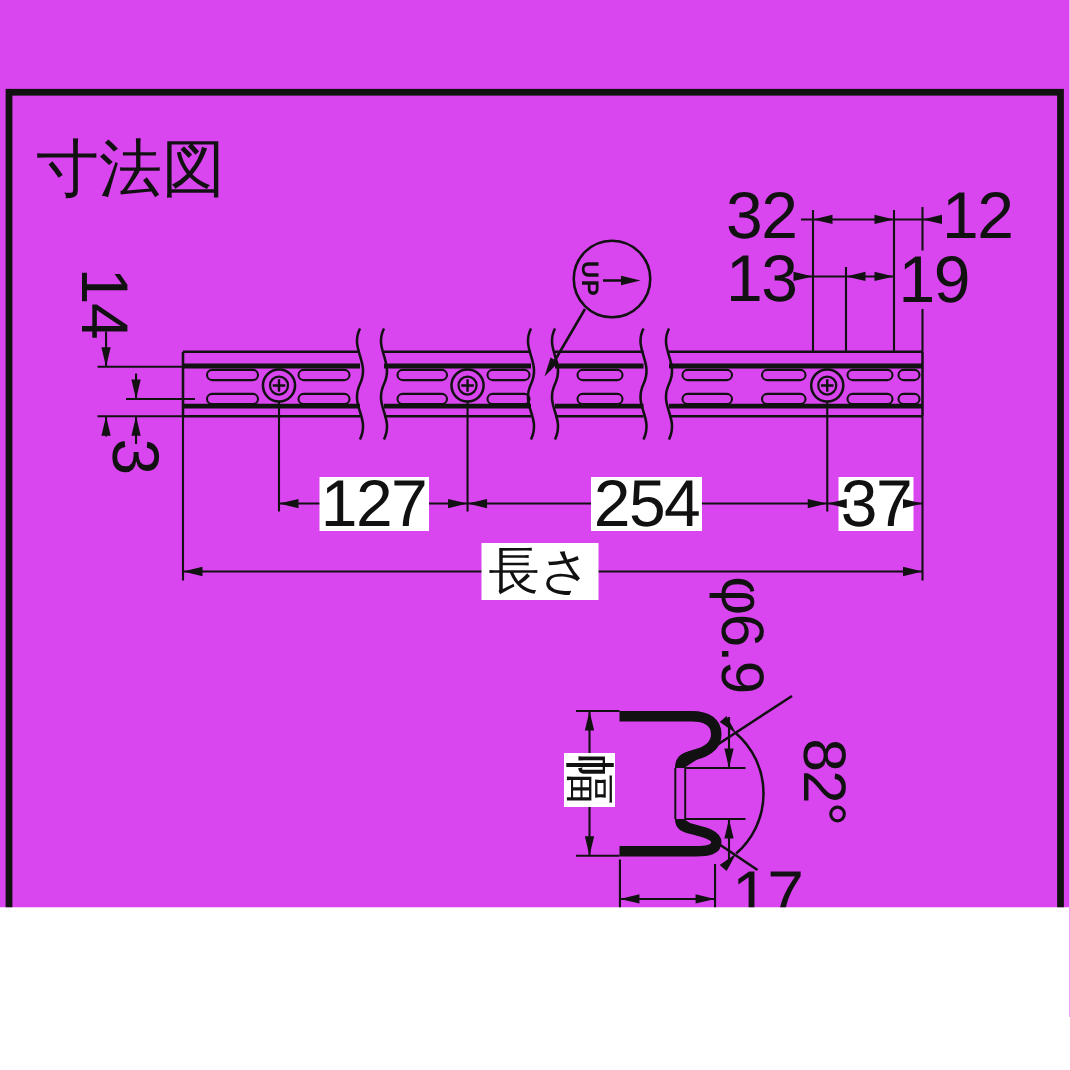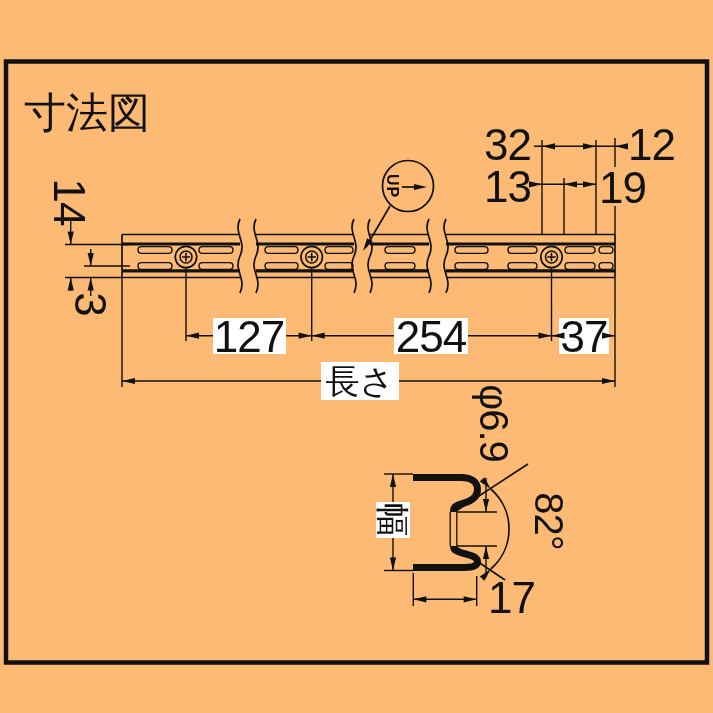--- a/index.html
+++ b/index.html
@@ -1,16 +1,16 @@
 <!DOCTYPE html>
 <html><head>
 <meta charset="utf-8">
 <style>
   html,body{margin:0;padding:0;background:#fff;}
-  .stage{position:relative;width:713px;height:713px;background:#fdba74;overflow:hidden;}
+  .stage{position:relative;width:713px;height:605px;background:#d946ef;overflow:hidden;}
   svg{position:absolute;left:0;top:0;}
   .ln{stroke:#111;fill:none;}
   .ah{fill:#111;stroke:none;}
   text{fill:#111;font-family:"Liberation Sans","DejaVu Sans",sans-serif;}
   .dimnum{font-size:44px;letter-spacing:-1px;}
   .dimnum-s{font-size:40px;letter-spacing:-1px;}
   .cjk{font-size:34px;}
   .title{font-size:42px;}
   .upt{font-size:16px;font-weight:bold;letter-spacing:1px;}
 </style>

